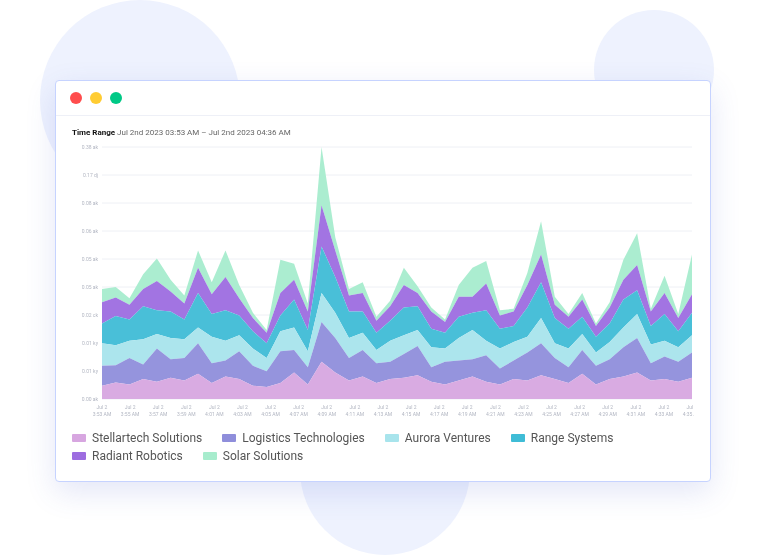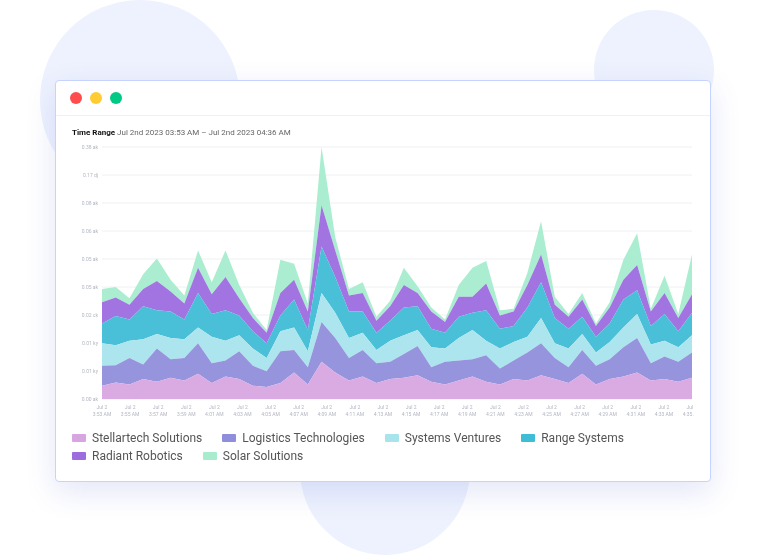--- a/index.html
+++ b/index.html
@@ -132,21 +132,21 @@
           <div class="lg">
             <span class="sw" style="background:#d7a6e0"></span>
             <span>Stellartech Solutions</span>
           </div>
           <div class="lg">
             <span class="sw" style="background:#8f8edb"></span>
             <span>Logistics Technologies</span>
           </div>
           <div class="lg">
             <span class="sw" style="background:#a8e4ec"></span>
-            <span>Systems Ventures</span>
+            <span>Aurora Ventures</span>
           </div>
           <div class="lg">
             <span class="sw" style="background:#3fbcd6"></span>
             <span>Range Systems</span>
           </div>
           <div class="lg">
             <span class="sw" style="background:#9d6de0"></span>
             <span>Radiant Robotics</span>
           </div>
           <div class="lg">

